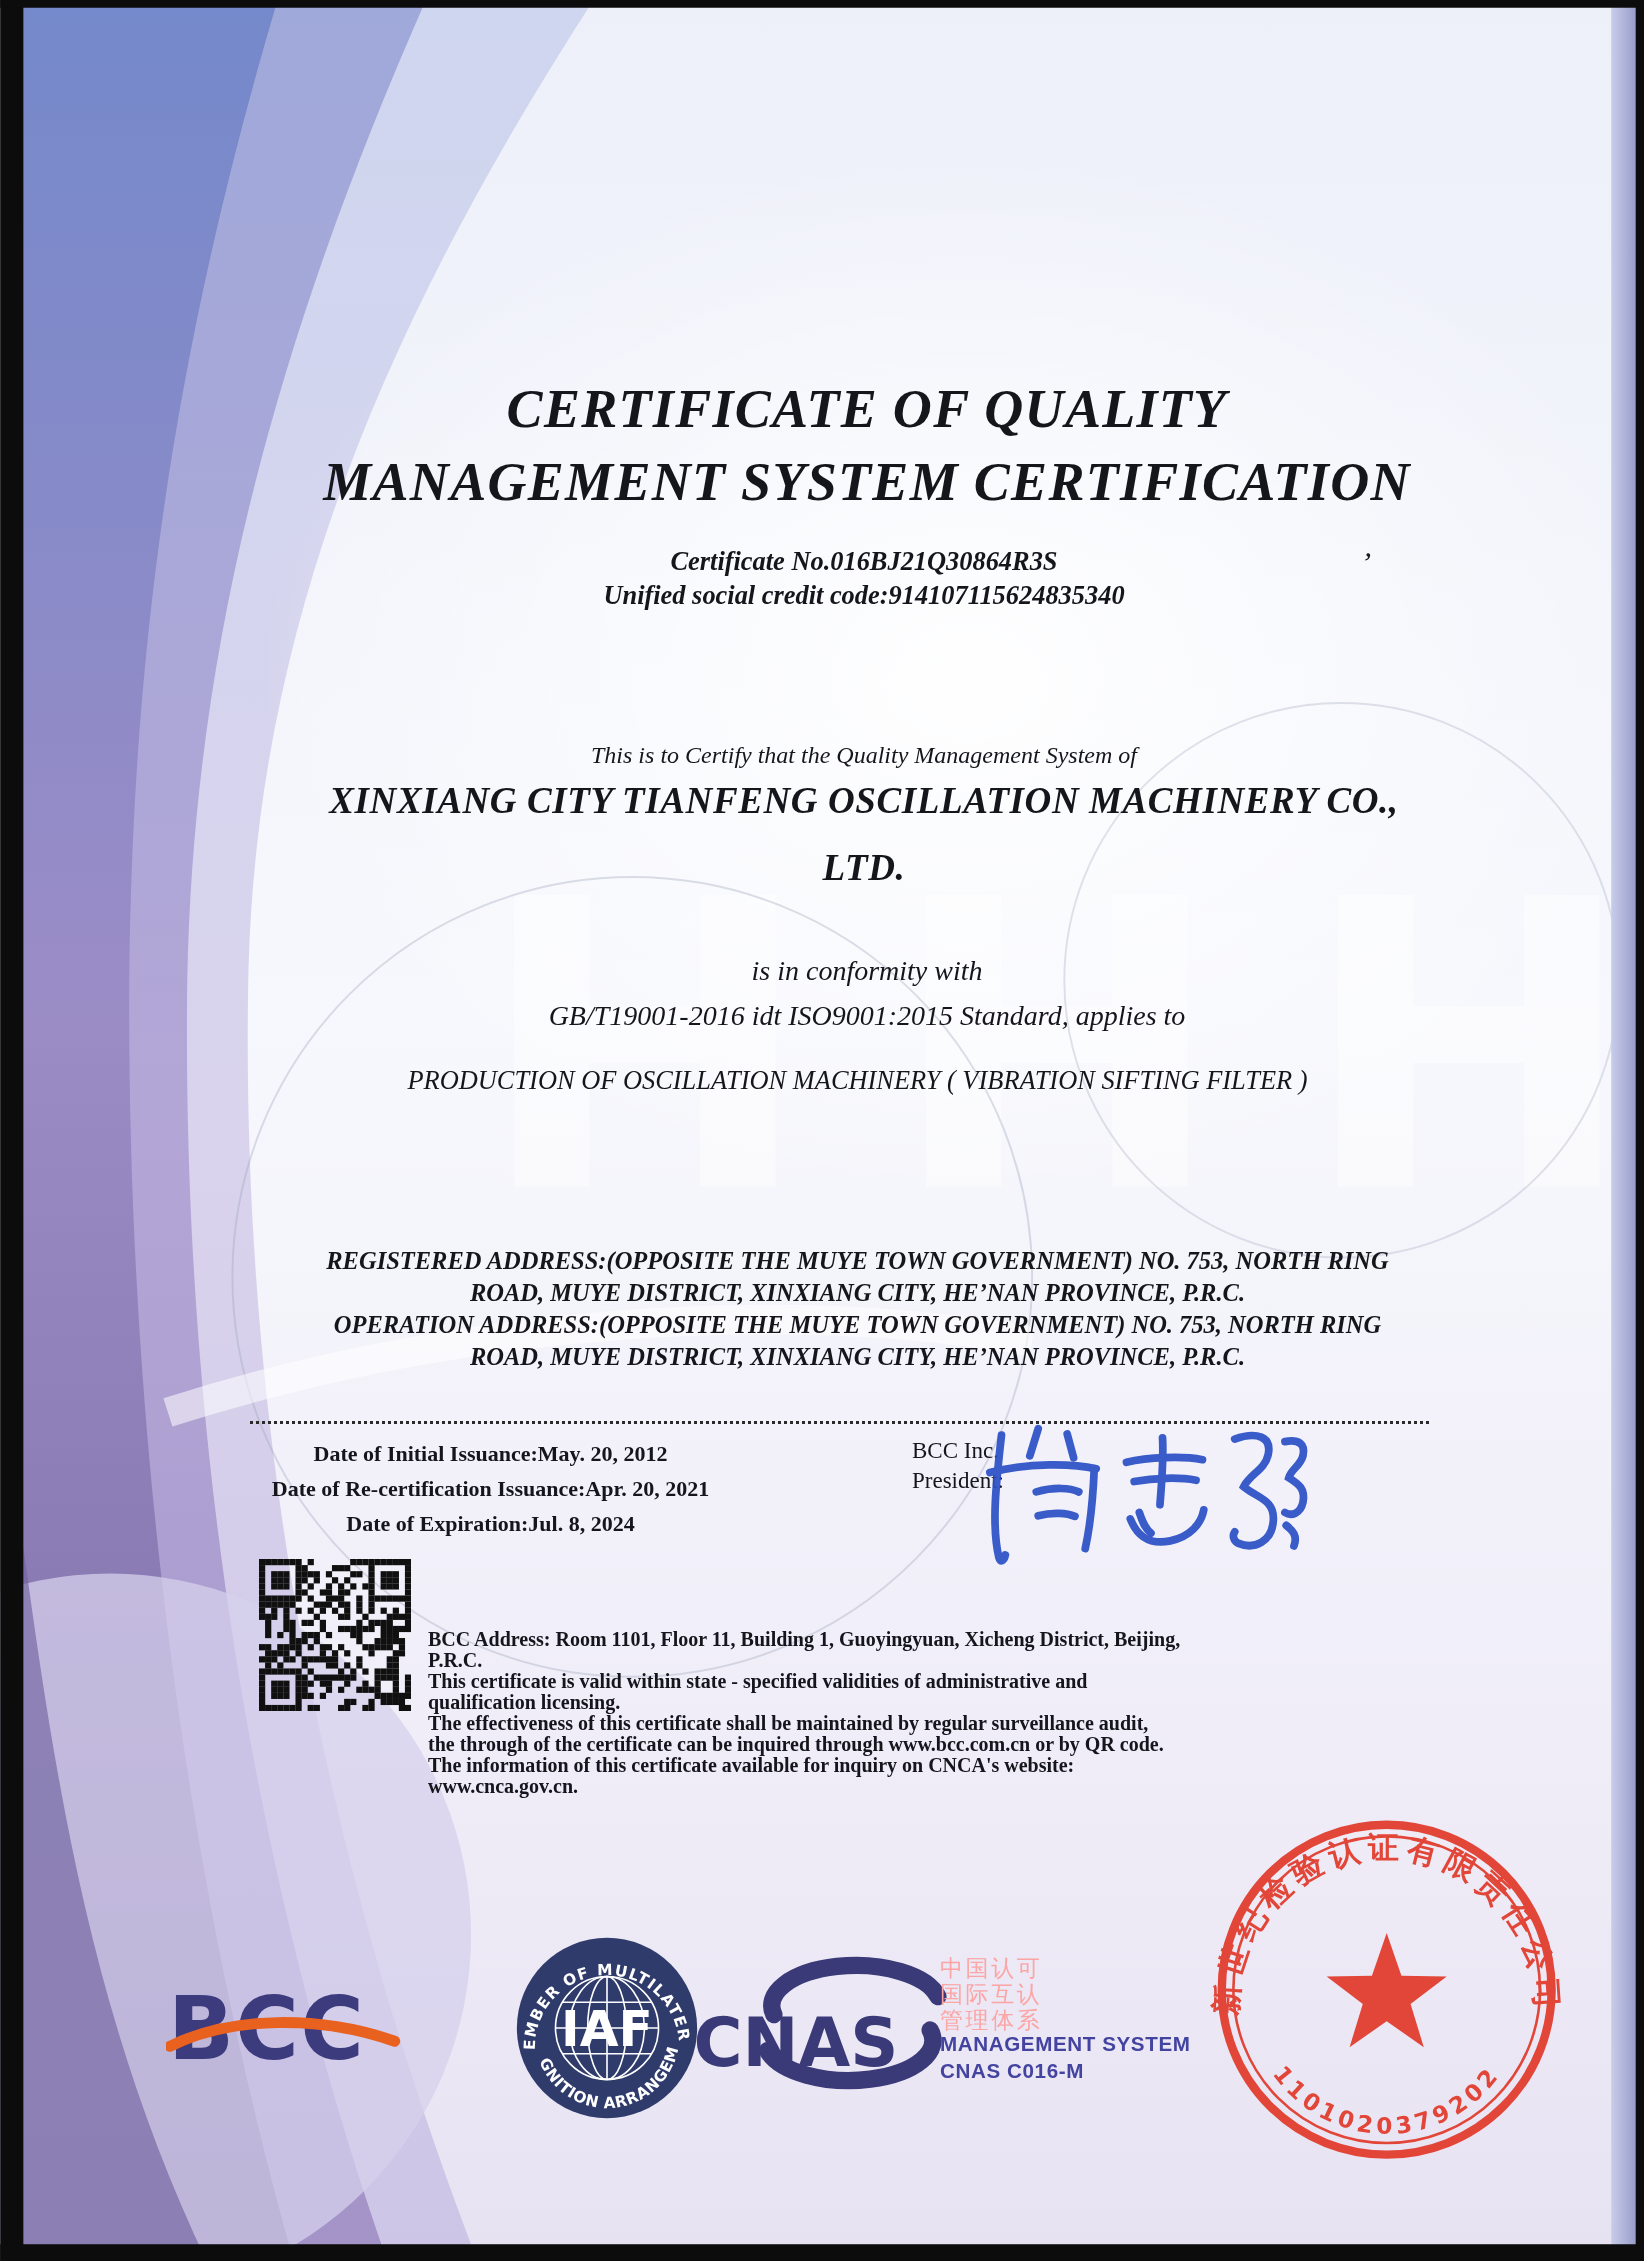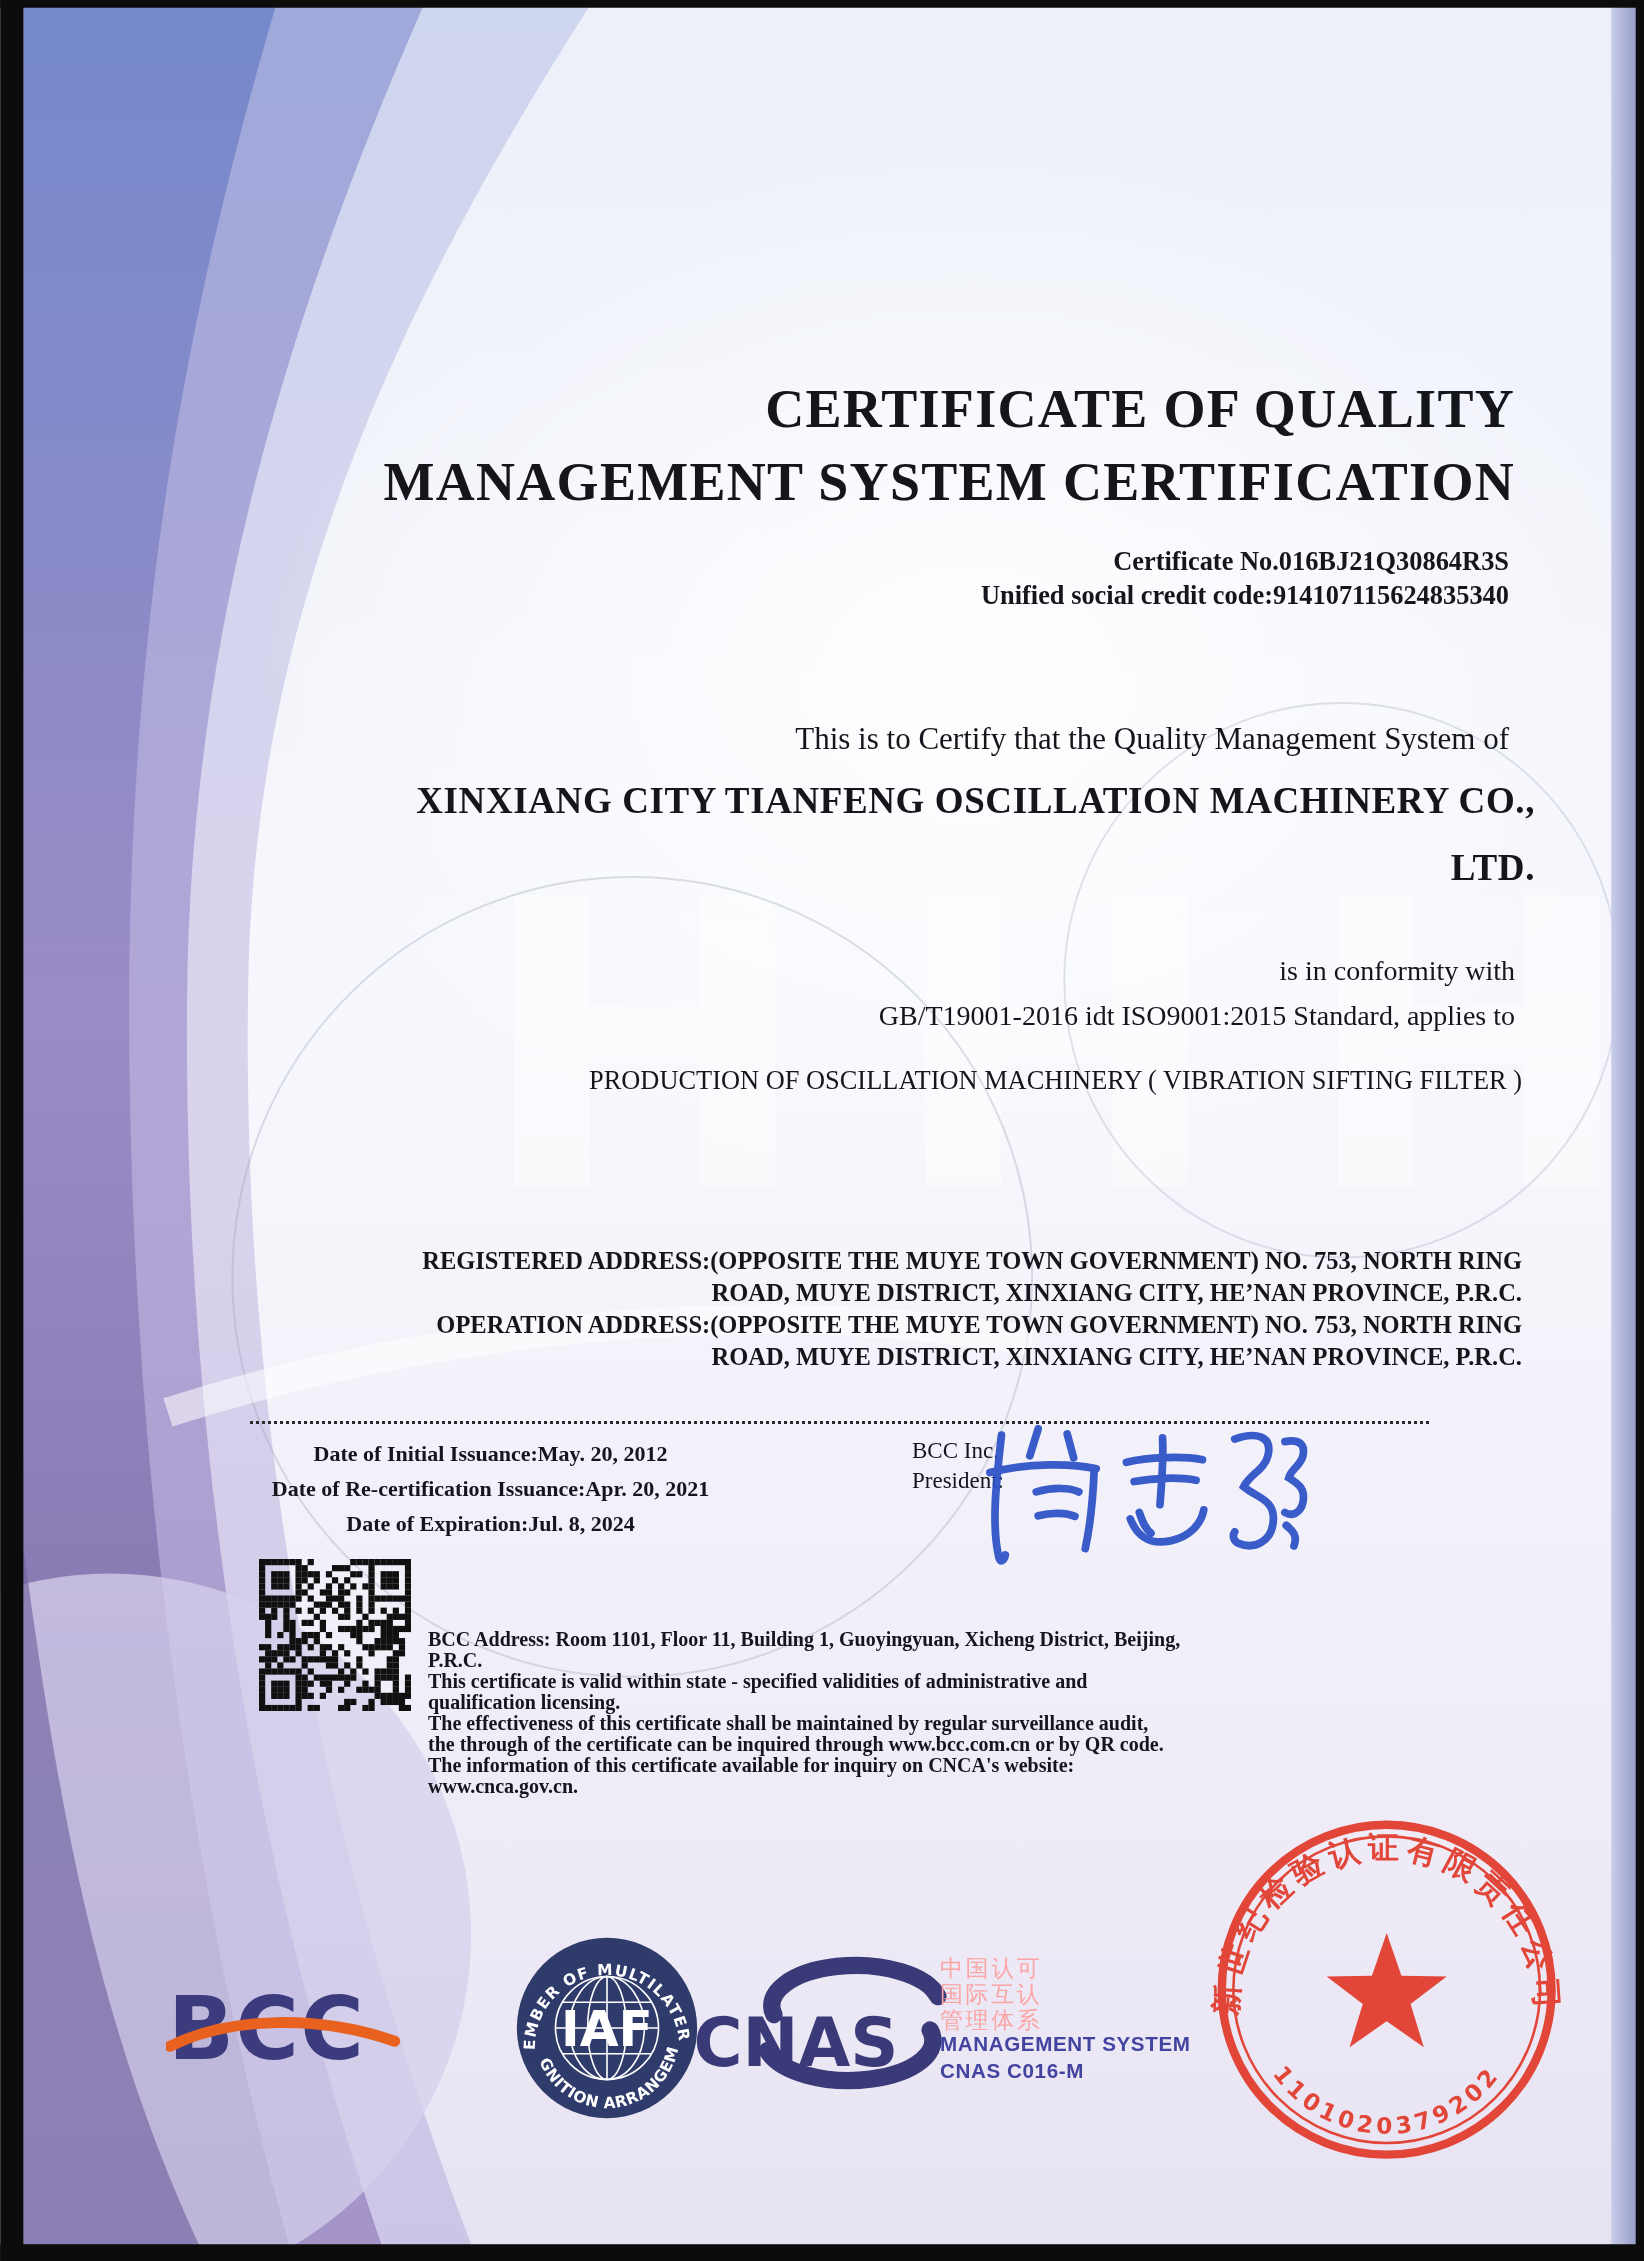--- a/index.html
+++ b/index.html
@@ -1,24 +1,24 @@
 <!DOCTYPE html>
 <html style="font-size:10.3px"><head>
 <meta charset="utf-8">
 <style>
   html,body{margin:0;padding:0;background:#111;}
   .page{position:relative;width:1645px;height:2261px;overflow:hidden;
         font-family:"Liberation Serif","DejaVu Serif",serif;color:#15151c;}
   .abs{position:absolute;}
   .bg{left:0;top:0;width:1645px;height:2261px;z-index:0;}
   .layer{z-index:2;}
-  .ctr{text-align:right;}
+  .ctr{text-align:center;font-style:italic;}
   .title{left:219px;width:1296px;font-size:54px;font-weight:700;letter-spacing:1.3px;line-height:1;}
   .certline{left:219px;width:1290px;font-size:26.4px;font-weight:700;}
-  .certify{left:219px;width:1290px;font-size:31px;}
+  .certify{left:219px;width:1290px;font-size:24px;margin-top:21px;}
   .company{left:193px;width:1342px;font-size:37px;font-weight:700;letter-spacing:0.6px;}
   .mid{left:219px;width:1296px;font-size:28px;}
   .scope{left:193px;width:1329px;font-size:26.4px;font-weight:500;}
   .addr{left:193px;width:1329px;font-size:24.5px;font-weight:600;line-height:32px;}
   .divider{left:250px;top:1421px;width:1179px;height:0;border-top:3.2px dotted #2a2a2a;}
   .dates{left:213px;top:1436px;width:555px;font-size:22px;font-weight:600;line-height:35px;text-align:center;}
   .issuer{left:912px;top:1436px;width:232px;font-size:23px;font-weight:500;line-height:30px;}
   .fineprint{left:428px;top:1629px;width:761px;font-size:20px;font-weight:700;line-height:21px;}
   .cnfooter{left:940px;width:271px;font-size:23px;color:#fca5a5;
             font-family:"DejaVu Sans","Liberation Sans",sans-serif;letter-spacing:2.6px;}

